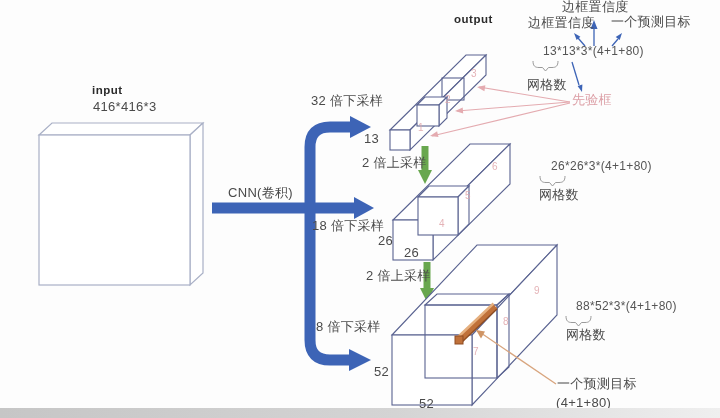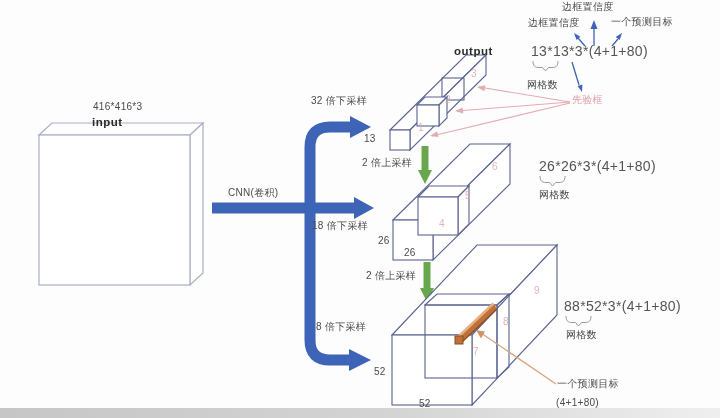--- a/index.html
+++ b/index.html
@@ -2,25 +2,25 @@
 <html><head>
 <meta charset="utf-8">
 <style>
   html,body{margin:0;padding:0;background:#fff;}
   #stage{
     position:relative;width:720px;height:418px;overflow:hidden;background:#fdfdfd;
     font-family:"Liberation Sans","DejaVu Sans",sans-serif;
   }
   svg{position:absolute;left:0;top:0;}
   .lbl{
-    position:absolute;font-size:10px;color:#4a4a4a;white-space:nowrap;
+    position:absolute;font-size:13px;color:#4a4a4a;white-space:nowrap;
     letter-spacing:0.3px;line-height:12px;
   }
-  .bold{font-weight:bold;color:#2b2b2b;font-size:11.5px;letter-spacing:0.5px;margin-top:32px;}
-  .formula{font-size:14px;color:#555;}
+  .bold{font-weight:bold;color:#2b2b2b;font-size:11.5px;letter-spacing:0.5px;}
+  .formula{font-size:12px;color:#555;margin-left:12px;}
   .pink{color:#dc9fa6;text-align:center;}
   .anum{font-size:10px;color:#e0a6ab;opacity:0.85;}
   .in-face{fill:#ffffff;stroke:#a9b0c6;stroke-width:1.2;}
   .box{fill:#ffffff;stroke:#5a6391;stroke-width:1.1;}
   .boxn{fill:none;stroke:#5a6391;stroke-width:1.1;}
   .flow{stroke:#3d64b6;stroke-width:11;fill:none;}
   .bluefill{fill:#3d64b6;}
   .green{stroke:#68a74e;stroke-width:7;fill:none;}
   .greenfill{fill:#68a74e;}
   .pinkline{stroke:#e4abb0;stroke-width:1.1;fill:none;}

